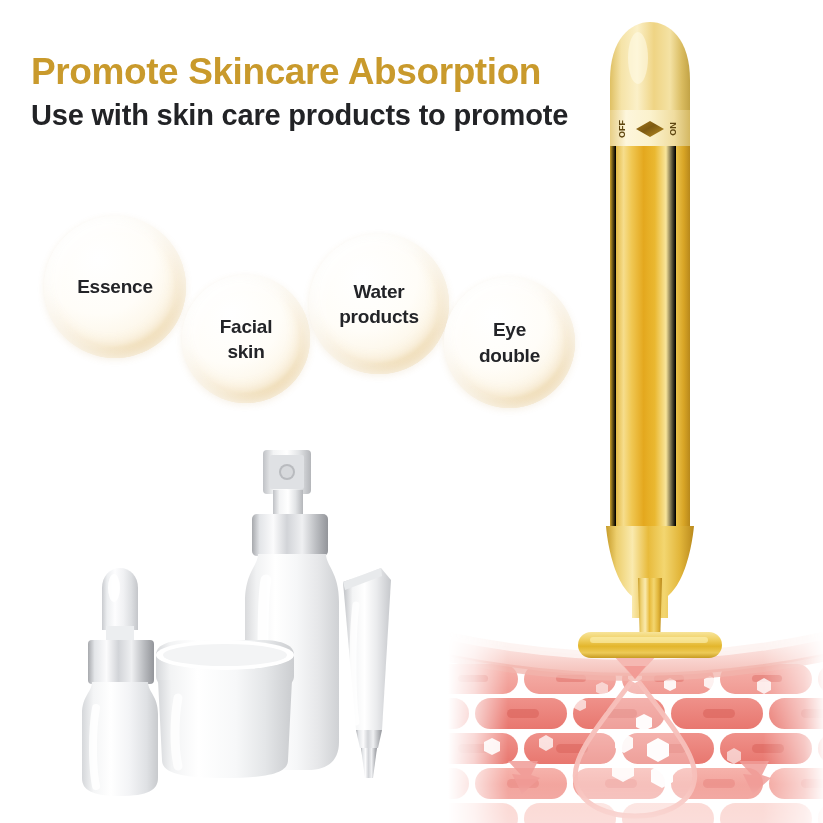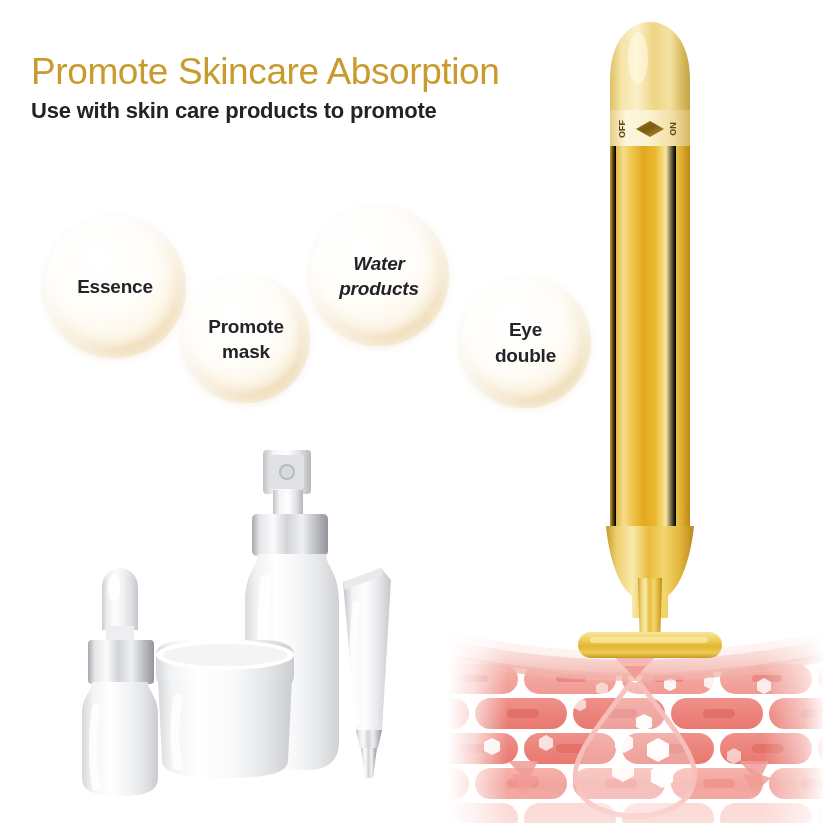--- a/index.html
+++ b/index.html
@@ -11,29 +11,29 @@
     position:relative;
     width:823px;height:823px;
     background:#ffffff;
     overflow:hidden;
   }
 
   
   .copy-block{position:absolute;left:31px;top:52px;width:580px;}
   .headline{
     font-size:37px;
-    font-weight:normal;
+    font-weight:bold;
     letter-spacing:-0.4px;
     color:#c99a2c;
     line-height:1.06;
     white-space:nowrap;
   }
   .subline{
     margin-top:6px;
-    font-size:22px;
+    font-size:29px;
     font-weight:bold;
     color:#222326;
     line-height:1.26;
     letter-spacing:-0.2px;
   }
   .subline div{white-space:nowrap;}
 
   
   .bubble{
     position:absolute;
@@ -54,22 +54,22 @@
       radial-gradient(circle at 50% 50%, rgba(255,255,255,0) 60%, rgba(255,255,255,.55) 71%, rgba(255,255,255,0) 79%);
     pointer-events:none;
   }
   .bubble-label{
     position:relative;z-index:3;
     font-size:19px;font-weight:bold;color:#232428;
     line-height:1.33;letter-spacing:-0.2px;
   }
   #b-essence{left:44px;top:216px;width:142px;height:142px;}
   #b-facial {left:182px;top:275px;width:128px;height:128px;}
-  #b-water  {left:309px;top:206px;width:140px;height:140px;font-style:italic;}
-  #b-eye    {left:460px;top:277px;width:131px;height:131px;}
+  #b-water  {left:309px;top:234px;width:140px;height:140px;}
+  #b-eye    {left:444px;top:277px;width:131px;height:131px;}
 
   
   .skin-wrap{position:absolute;left:448px;top:630px;width:375px;height:193px;overflow:hidden;}
 
   
   .products{position:absolute;left:60px;top:430px;width:345px;height:375px;}
 
   .svg-abs{position:absolute;left:0;top:0;}
 </style>
 </head>
@@ -83,22 +83,22 @@
       <div>Use with skin care products to promote</div>
     </div>
   </div>
 
   <div class="bubble" id="b-essence">
     <div class="bubble-label">Essence</div>
   </div>
 
   <div class="bubble" id="b-facial">
     <div class="bubble-label">
-      <span>Promote</span><br>
-      <span>mask</span>
+      <span>Facial</span><br>
+      <span>skin</span>
     </div>
   </div>
 
   <div class="bubble" id="b-water">
     <div class="bubble-label">
       <span>Water</span><br>
       <span>products</span>
     </div>
   </div>
 

